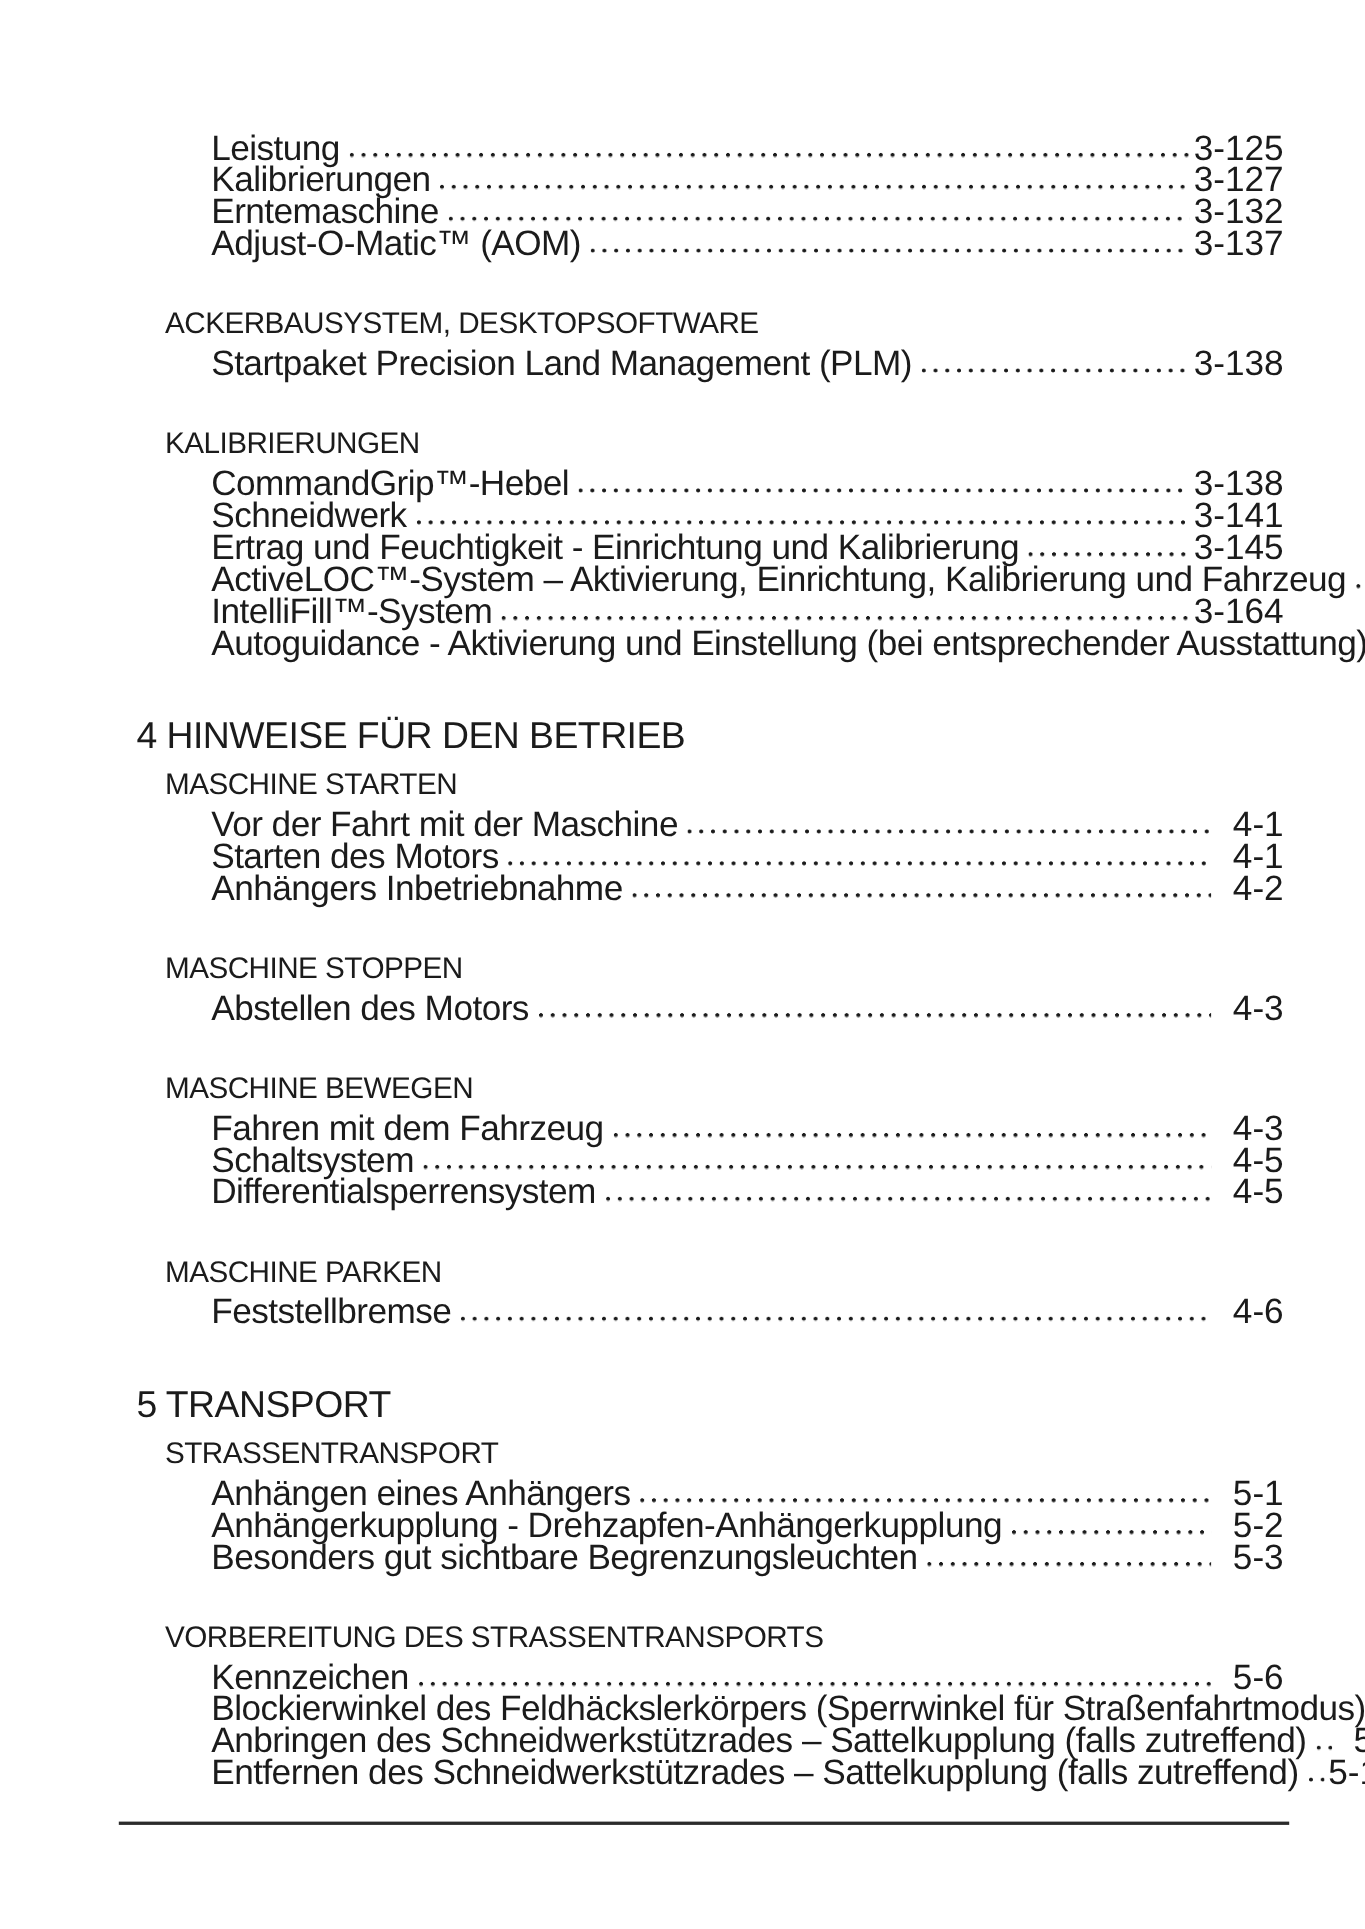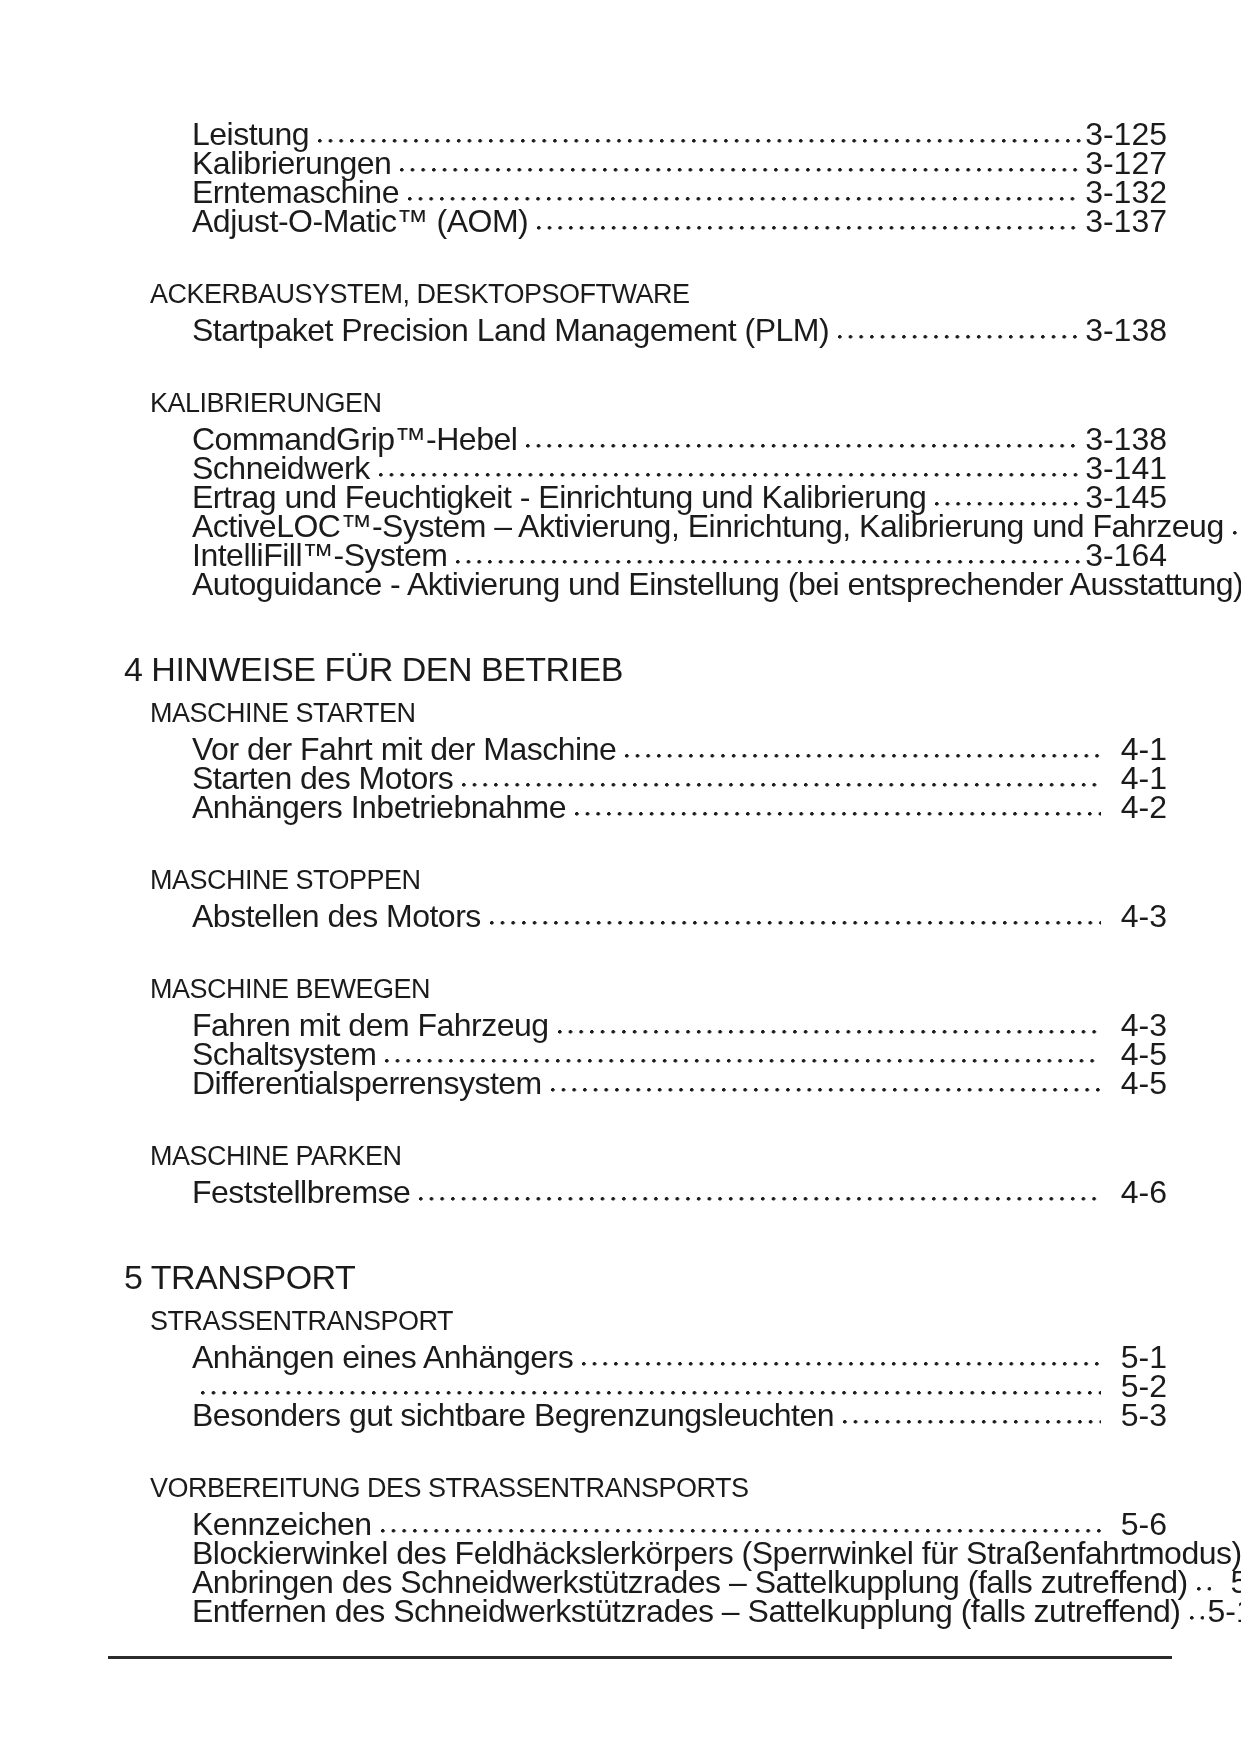--- a/index.html
+++ b/index.html
@@ -190,20 +190,21 @@
         <span class="pagenum">4-6</span>
       </div>
       <div class="chapter-heading">5 TRANSPORT</div>
       <div class="section-heading">STRASSENTRANSPORT</div>
       <div class="entry-row">
         <span class="entry-label">Anhängen eines Anhängers</span>
         <span class="dots"></span>
         <span class="pagenum">5-1</span>
       </div>
       <div class="entry-row">
+        <span class="entry-label">Anhängerkupplung - Drehzapfen-Anhängerkupplung</span>
         <span class="dots"></span>
         <span class="pagenum">5-2</span>
       </div>
       <div class="entry-row">
         <span class="entry-label">Besonders gut sichtbare Begrenzungsleuchten</span>
         <span class="dots"></span>
         <span class="pagenum">5-3</span>
       </div>
       <div class="section-heading">VORBEREITUNG DES STRASSENTRANSPORTS</div>
       <div class="entry-row">

